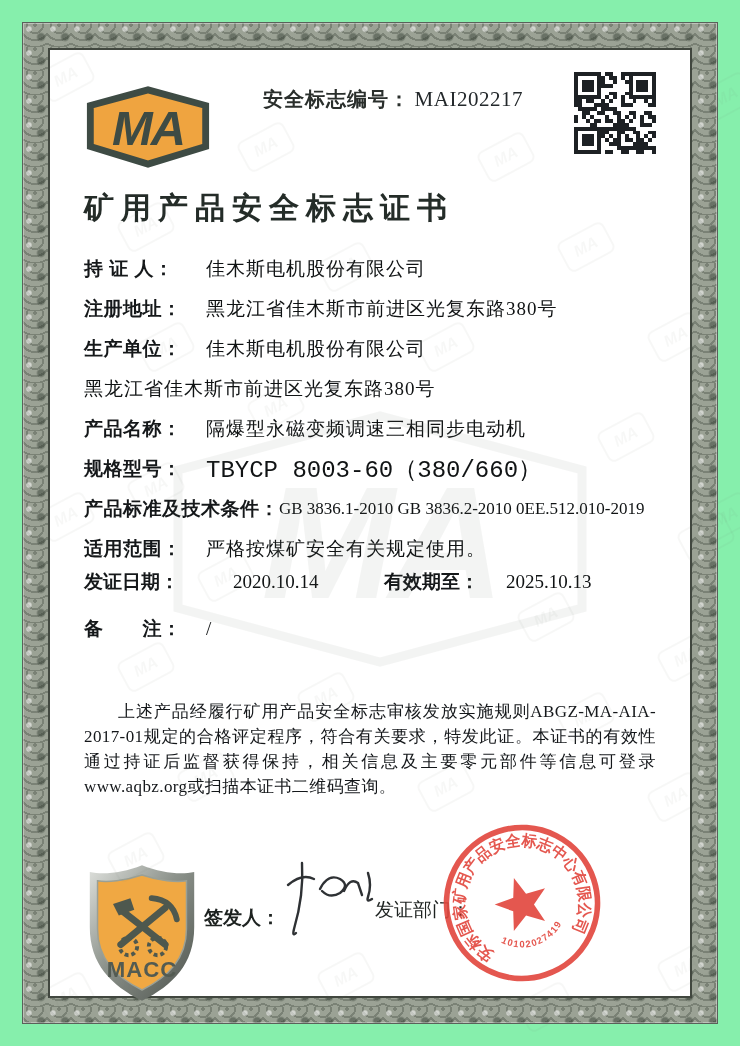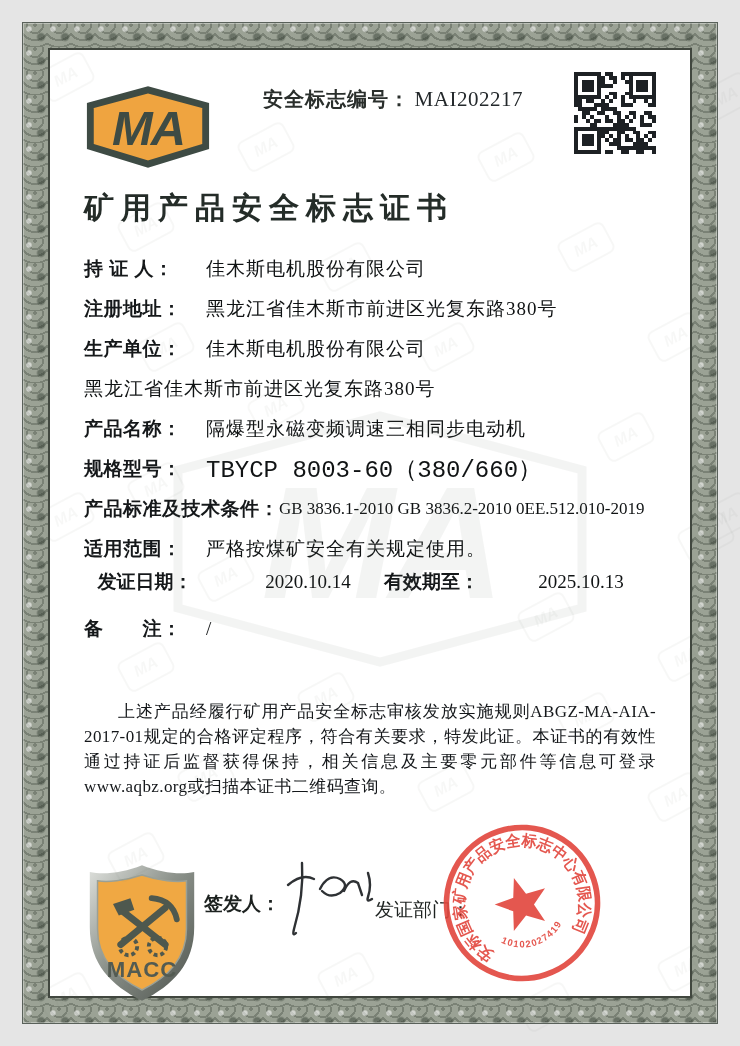--- a/index.html
+++ b/index.html
@@ -1,16 +1,16 @@
 <!DOCTYPE html>
 <html><head>
 <meta charset="utf-8">
 <style>
   html,body{margin:0;padding:0;}
-  .page{position:relative;width:740px;height:1046px;background:#e5e5e5;overflow:hidden;
+  .page{position:relative;width:740px;height:1046px;background:#86efac;overflow:hidden;
         font-family:"Liberation Sans",sans-serif;color:#1d2220;}
   
   .border-band{position:absolute;left:22px;top:22px;right:22px;bottom:22px;
     background-color:#9ba295;
     background-image:
       radial-gradient(circle at 6px 6px, rgba(255,255,255,.55) 2px, transparent 3.5px),
       radial-gradient(circle at 18px 14px, rgba(45,55,45,.45) 3px, transparent 5px),
       repeating-radial-gradient(circle at 12px 2px, rgba(60,70,58,.35) 0 2px, transparent 2px 7px);
     background-size:24px 24px,24px 24px,24px 24px;
     border:1px solid #59615a; box-shadow:inset 0 0 0 1px rgba(255,255,255,.35);}
@@ -30,31 +30,31 @@
   .title{margin-top:22px;font-family:"Liberation Serif",serif;
     font-size:30px;font-weight:bold;letter-spacing:7px;color:#242c28;}
   
   .fields{margin-top:20px;}
   .row{display:flex;align-items:center;height:40px;}
   .row .label{font-weight:bold;font-size:19px;color:#15181a;min-width:122px;white-space:nowrap;letter-spacing:.5px;}
   .row .label.wide{min-width:0;}
   .row .value{font-family:"Liberation Serif",serif;font-size:19px;color:#101314;letter-spacing:1px;}
   .row .value.mono{font-family:"Liberation Mono",monospace;font-size:24px;letter-spacing:0;}
   .row .value.latin{font-size:17px;letter-spacing:0;}
-  .daterow{display:flex;align-items:baseline;height:40px;text-align:center;}
+  .daterow{display:flex;align-items:baseline;height:40px;}
   .daterow .label{font-weight:bold;font-size:19px;color:#15181a;white-space:nowrap;}
   .daterow .value{font-family:"Liberation Serif",serif;font-size:19px;color:#101314;min-width:150px;margin-left:27px;}
   .sp1{min-width:122px;} .gap{width:78px;} .vsp{margin-left:14px;}
   
   .statement{margin-top:50px;font-size:17px;line-height:25px;color:#14171a;
     text-indent:2em;font-family:"Liberation Serif",serif;letter-spacing:.4px;text-align:justify;}
   
   .footer{position:relative;height:210px;margin-top:26px;}
   .macc{position:absolute;left:0px;top:34px;}
-  .signer{position:absolute;left:120px;top:66px;font-weight:bold;font-size:19px;white-space:nowrap;}
+  .signer{position:absolute;left:120px;top:80px;font-weight:bold;font-size:19px;white-space:nowrap;}
   .signature{position:absolute;left:196px;top:30px;}
   .dept{position:absolute;left:291px;top:72px;font-weight:normal;font-size:19px;white-space:nowrap;}
   .stamp{position:absolute;left:356px;top:-4px;width:164px;height:164px;}
   
   .wm-layer{position:absolute;inset:0;pointer-events:none;z-index:6;}
   .wm{position:absolute;width:48px;height:30px;border:2px solid #6d776b;border-radius:7px;
       display:flex;align-items:center;justify-content:center;font-style:italic;font-weight:bold;
       font-size:16px;color:#6d776b;transform:rotate(-28deg);opacity:.05;}
   .wm-big{position:absolute;left:170px;top:408px;opacity:.075;}
 </style>

